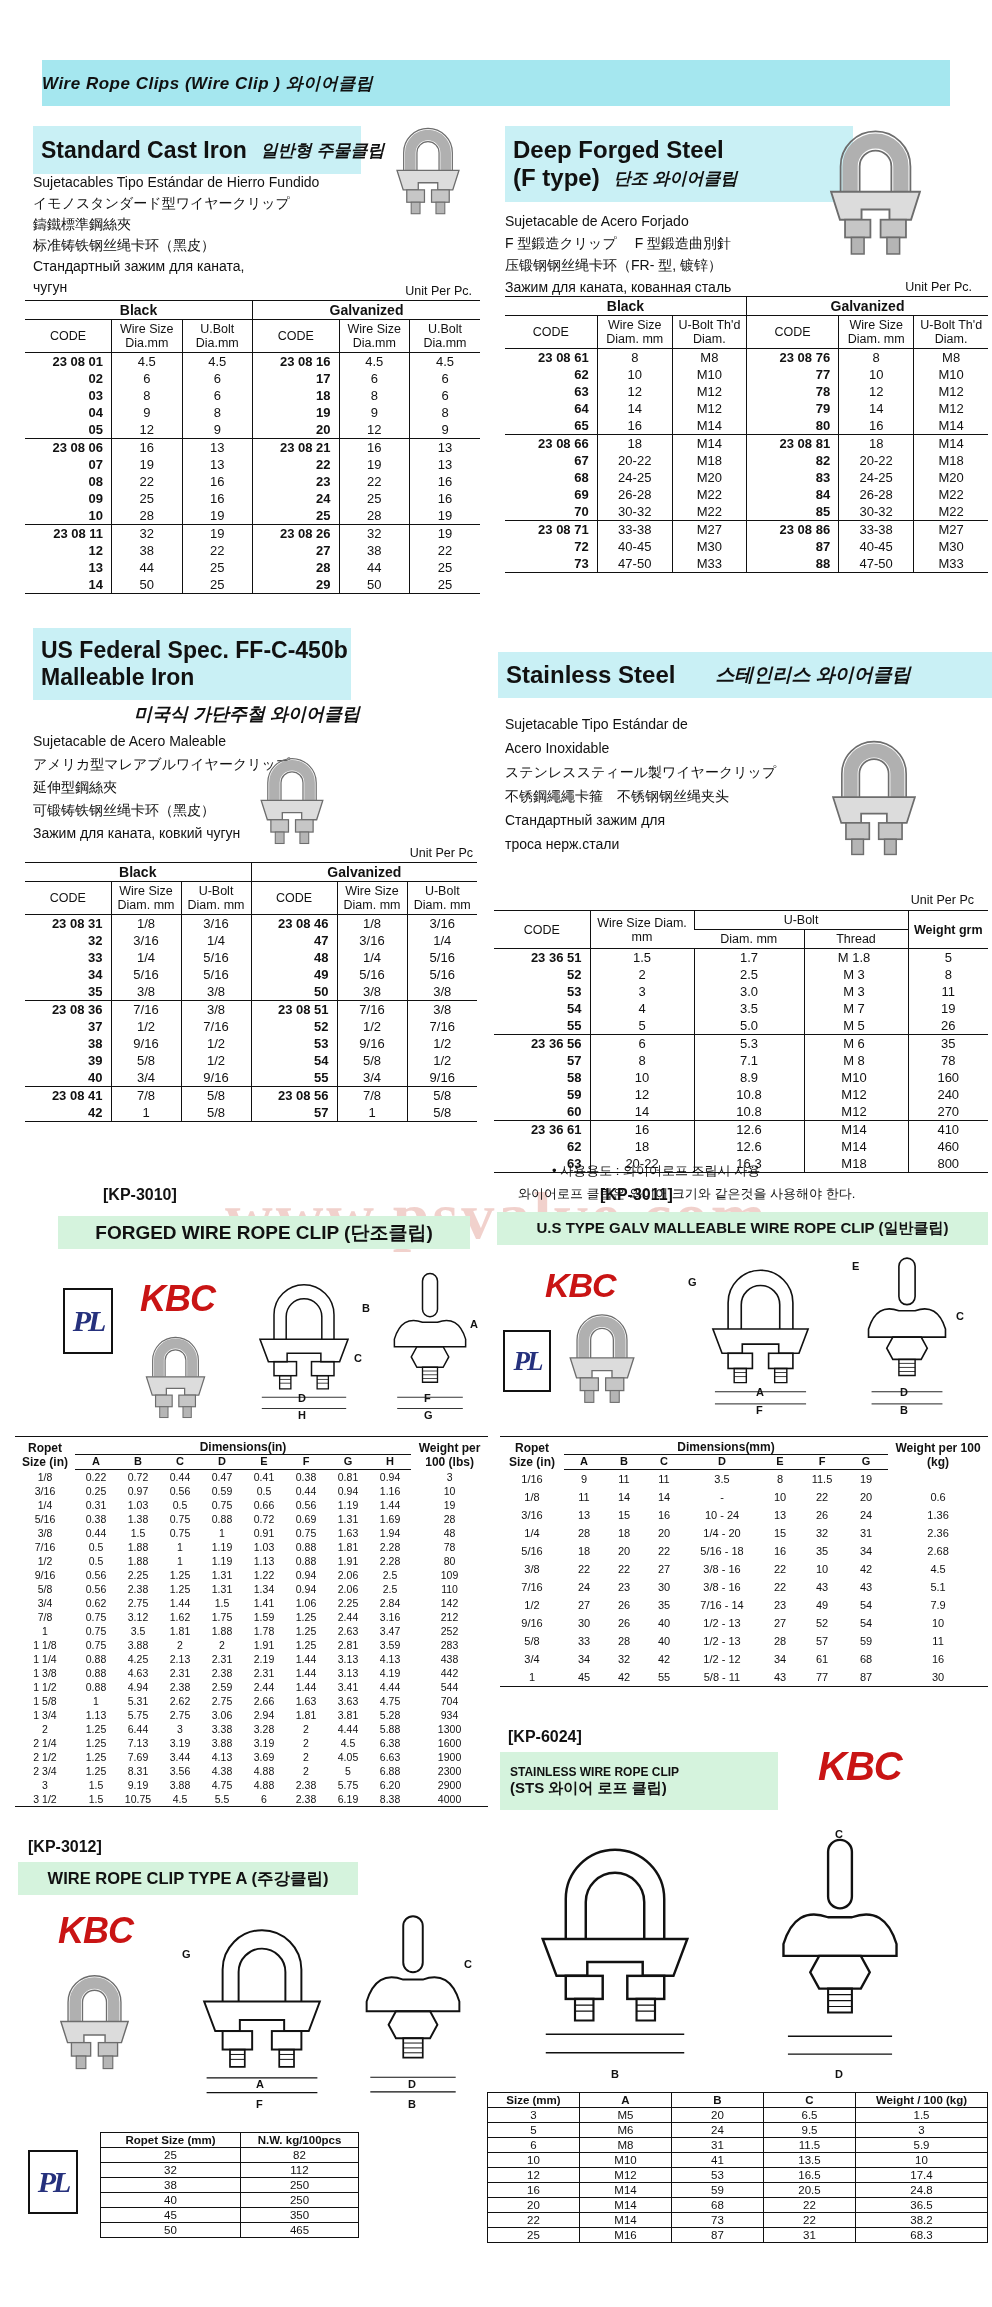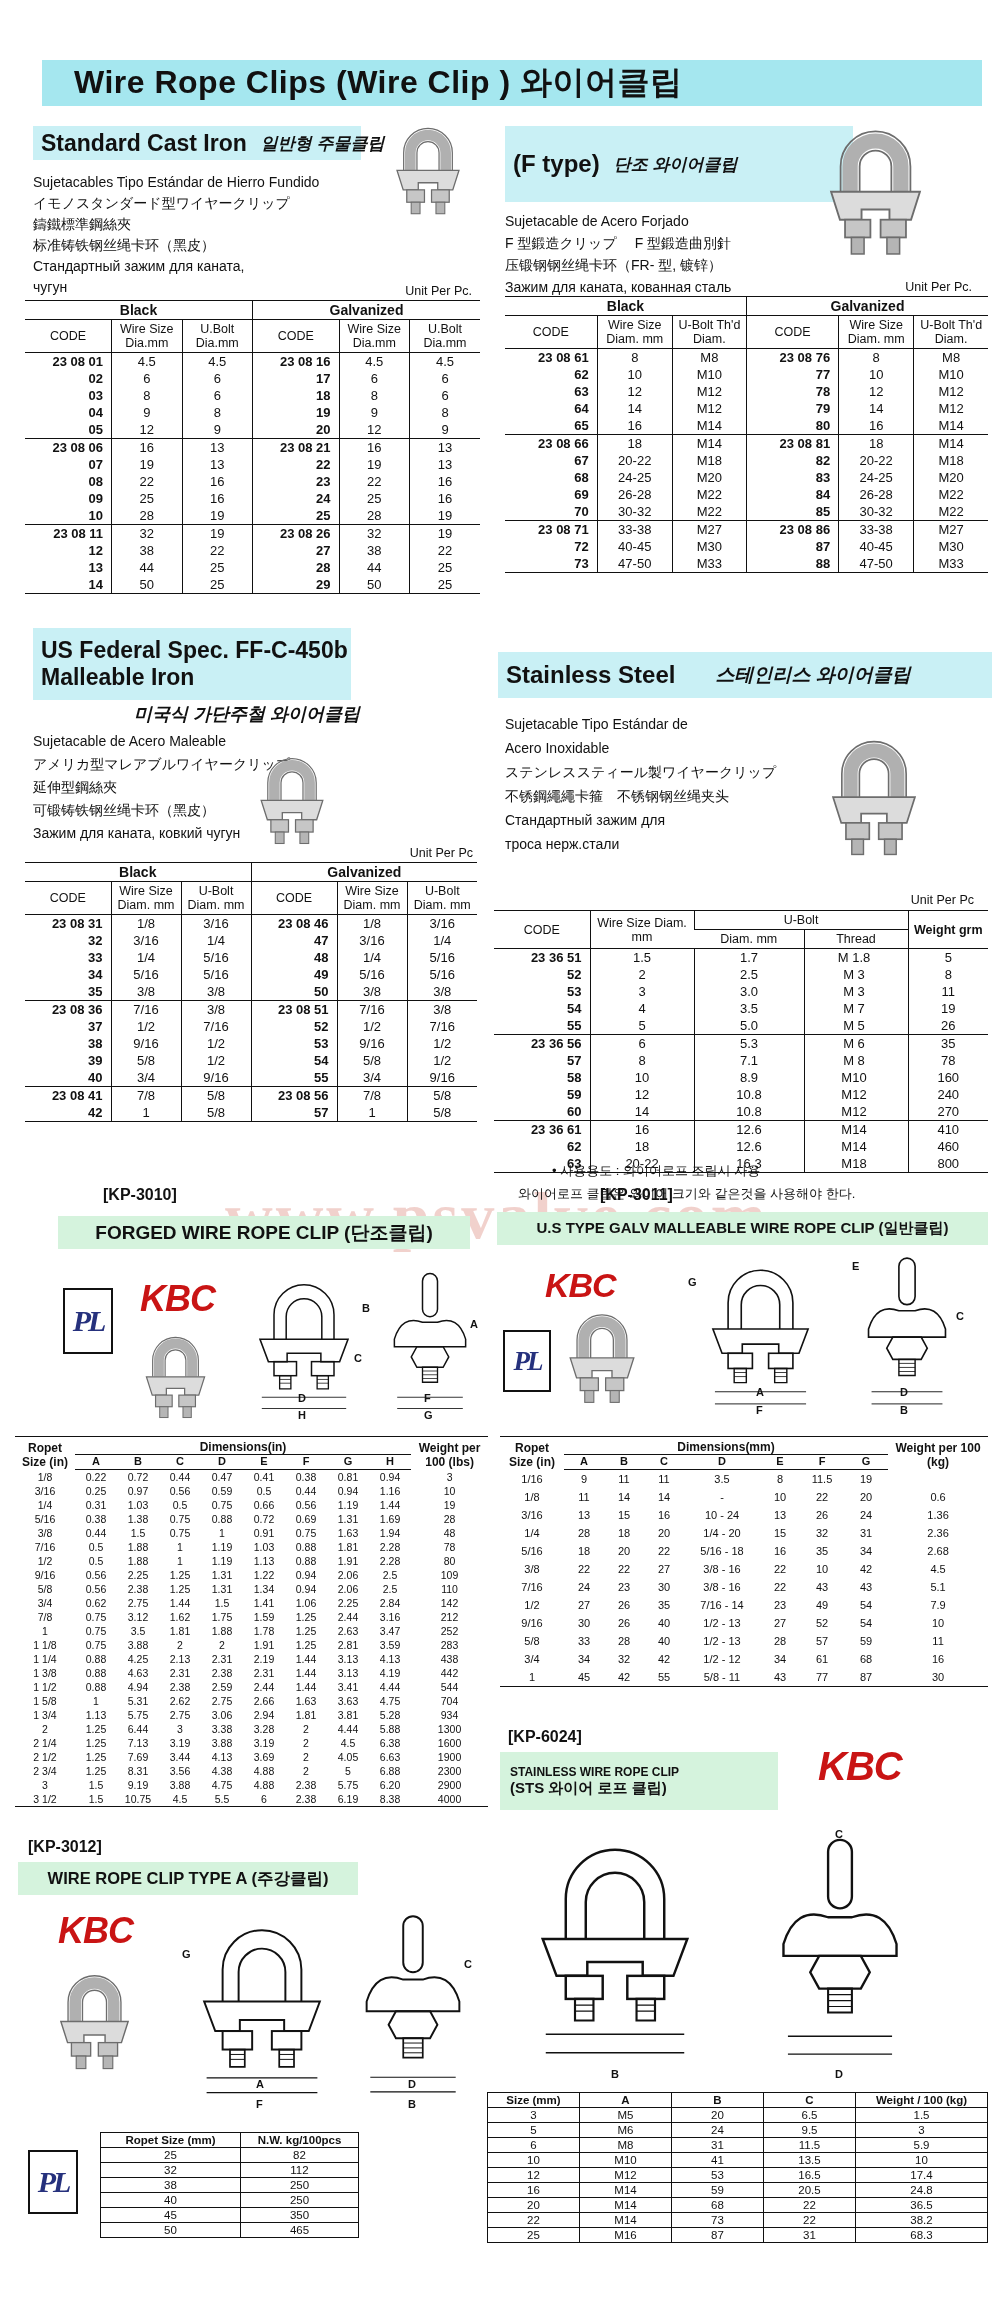--- a/index.html
+++ b/index.html
@@ -2,22 +2,22 @@
 <html><head>
 <meta charset="utf-8">
 <style>
   html,body{margin:0;padding:0;}
   body{
     position:relative; width:992px; height:2307px; background:#fff;
     font-family:"Liberation Sans", sans-serif; color:#111; overflow:hidden;
   }
   .abs{position:absolute;}
   
-  .banner{background:#a5e7ef; display:flex; align-items:center; padding-left:32px;
-    font-size:32px; font-weight:bold; letter-spacing:0.5px;}
+  .banner{background:#a5e7ef; display:flex; align-items:center; 
+    font-size:17px; font-weight:bold; font-style:italic; letter-spacing:0.5px;}
   
   .band-cyan{background:#c9f0f5; display:flex; align-items:center; padding-left:8px; white-space:nowrap;}
   .t-en{font-weight:bold; font-size:23px;}
   .t-en.big{font-size:24px;}
   .t-ko{font-weight:bold; font-style:italic; font-size:17px; margin-left:14px;}
   .desc{font-size:14px; line-height:21px;}
   .desc div{white-space:nowrap;}
   .unit{font-size:12.5px; text-align:right;}
   
   table{border-collapse:collapse; table-layout:fixed;}
@@ -89,21 +89,21 @@
     <path d="M15 140 H85 M15 152 H85" stroke="#111" stroke-width="0.9"></path>
   </symbol>
 </svg>
 
 <div class="abs watermark" style="left:225px; top:1178px;">www.psvalve.com</div>
 
 <div class="abs banner" style="left:42px; top:60px; width:908px; height:46px;">
   <span>Wire Rope Clips  (Wire Clip ) 와이어클립</span>
 </div>
 
-<div class="abs band-cyan" style="left:33px; top:126px; width:320px; height:34px;">
+<div class="abs band-cyan" style="left:33px; top:126px; width:320px; height:48px;">
   <span class="t-en">Standard Cast Iron</span>
   <span class="t-ko">일반형 주물클립</span>
 </div>
 <div class="abs desc" style="left:33px; top:172px;">
   <div>Sujetacables Tipo Estándar de Hierro Fundido</div>
   <div>イモノスタンダード型ワイヤークリップ</div>
   <div>鑄鐵標準鋼絲夾</div>
   <div>标准铸铁钢丝绳卡环（黑皮）</div>
   <div>Стандартный зажим для каната,</div>
   <div>чугун</div>
@@ -245,20 +245,21 @@
         <td>50</td>
         <td>25</td>
         <td>29</td>
         <td>50</td>
         <td>25</td>
       </tr>
     </tbody>
 </table>
 
 <div class="abs band-cyan" style="left:505px; top:126px; width:340px; height:76px; flex-wrap:wrap; align-content:center;">
+  <span class="t-en big" style="width:100%;">Deep Forged Steel</span>
   <span class="t-en big">(F type)</span>
   <span class="t-ko">단조 와이어클립</span>
 </div>
 <div class="abs desc" style="left:505px; top:210px; line-height:22px;">
   <div>Sujetacable de Acero Forjado</div>
   <div>F 型鍛造クリップ　 F 型鍛造曲別針</div>
   <div>压锻钢钢丝绳卡环（FR- 型, 镀锌）</div>
   <div>Зажим для каната, кованная сталь</div>
 </div>
 <svg class="abs photo" style="left:798px; top:108px;" width="155" height="165">

